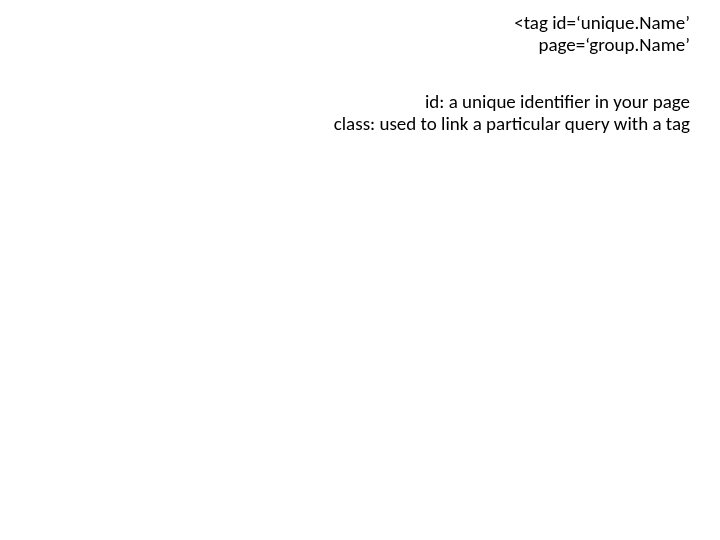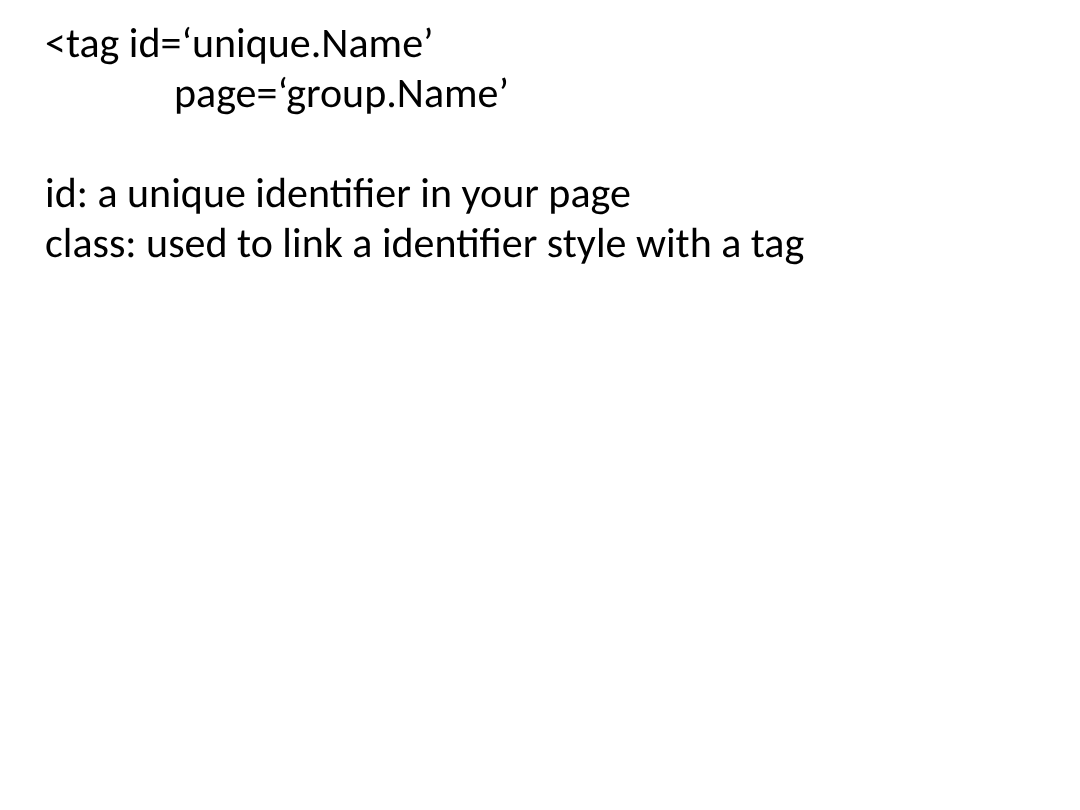--- a/index.html
+++ b/index.html
@@ -19,22 +19,23 @@
     padding: 12px 30px 0 30px;
   }
   .title {
     text-align: center;
     font-size: 40px;
     line-height: 1.15;
     margin: 0 0 28px 0;
     font-weight: 400;
   }
   .body {
-    font-size: 28px;
+    font-size: 19px;
     line-height: 1.18;
+    text-align: right;
   }
   .code-block {
     margin-bottom: 34px;
   }
   .code-line-1 {
     padding-left: 0;
   }
   .code-line-2, .code-line-3 {
     padding-left: 86px;
   }
@@ -58,17 +59,17 @@
 
   <div class="body">
 
     <div class="code-block">
       <div class="code-line-1">&lt;tag   id=‘unique.Name’</div>
       <div class="code-line-2">page=‘group.Name’</div>
     </div>
 
     <div class="defs">
       <p class="no-hang">id:  a unique identifier in your page</p>
-      <p class="no-hang">class: used to link a identifier style with a tag</p>
+      <p class="no-hang">class: used to link a particular query with a tag</p>
     </div>
 
   </div>
 </div>
 
 </body></html>

